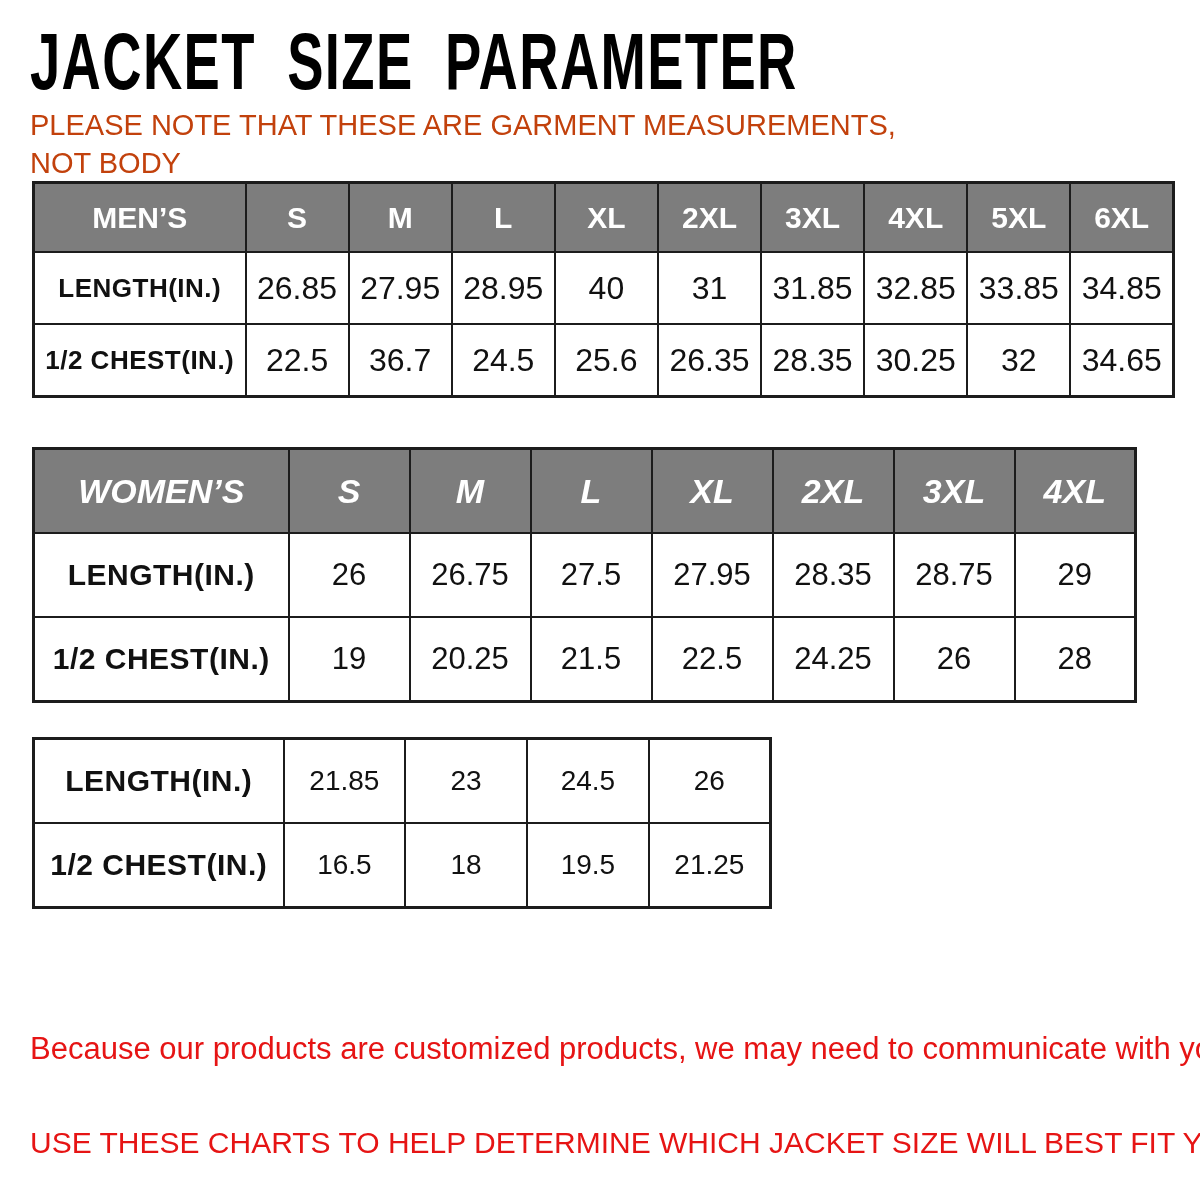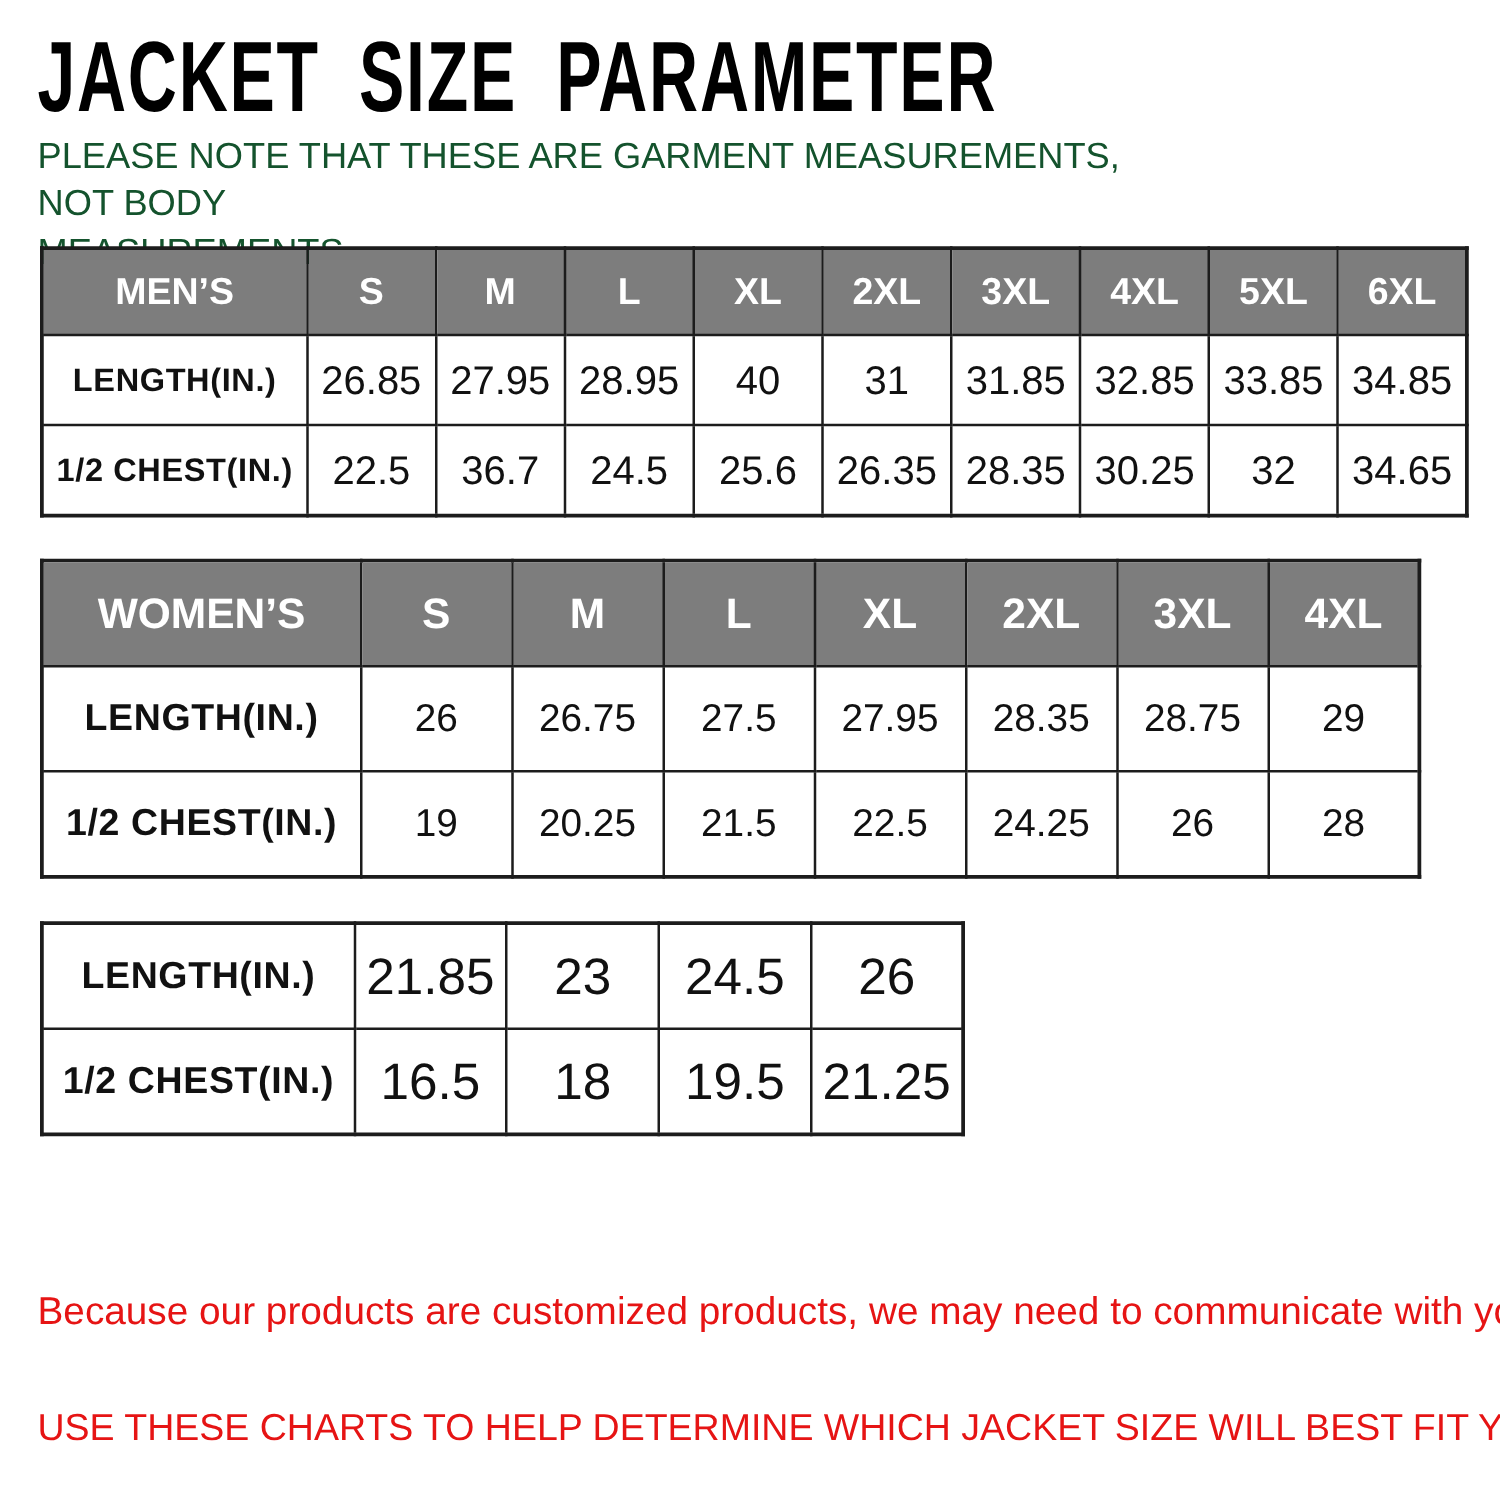--- a/index.html
+++ b/index.html
@@ -12,43 +12,43 @@
   #page-title{
     left:30px;top:22px;
     font-size:80px;font-weight:bold;color:#000;
     letter-spacing:2px;word-spacing:22px;white-space:nowrap;
     transform:scaleX(0.68);transform-origin:0 0;
     line-height:1.0;
   }
   
   #garment-note{
     left:30px;top:106px;width:930px;
-    color:#14532d;font-size:29px;line-height:1.32;
+    color:#c2410c;font-size:29px;line-height:1.32;
   }
   
   table{border-collapse:collapse;table-layout:fixed;}
   table, th, td{border:2px solid #1c1c1c;}
   table{border-width:3px;}
   th,td{text-align:center;vertical-align:middle;padding:0;overflow:hidden;}
   th{background:#7d7d7d;color:#ffffff;font-weight:bold;}
   td.rowlabel{font-weight:bold;letter-spacing:0.5px;text-align:center;}
 
-  #mens-table{left:32px;top:197px;width:1143px;}
+  #mens-table{left:32px;top:181px;width:1143px;}
   #mens-table th{height:67px;font-size:30px;}
   #mens-table td{height:70px;font-size:32px;}
   #mens-table td.rowlabel{font-size:26px;}
 
   #womens-table{left:32px;top:447px;width:1105px;}
-  #womens-table th{height:82px;font-size:34px;}
+  #womens-table th{height:82px;font-size:34px;font-style:italic;}
   #womens-table td{height:82px;font-size:31px;}
   #womens-table td.rowlabel{font-size:30px;}
 
   #youth-table{left:32px;top:737px;width:740px;}
   #youth-table th{height:82px;font-size:34px;}
-  #youth-table td{height:82px;font-size:41px;}
+  #youth-table td{height:82px;font-size:28px;}
   #youth-table td.rowlabel{font-size:30px;}
 
   
   #custom-note{
     left:30px;top:1026px;width:1150px;
     color:#e61414;font-size:31px;line-height:1.47;white-space:nowrap;
   }
   #use-charts-line{
     left:30px;top:1126px;width:1150px;
     color:#e61414;font-size:30px;white-space:nowrap;

